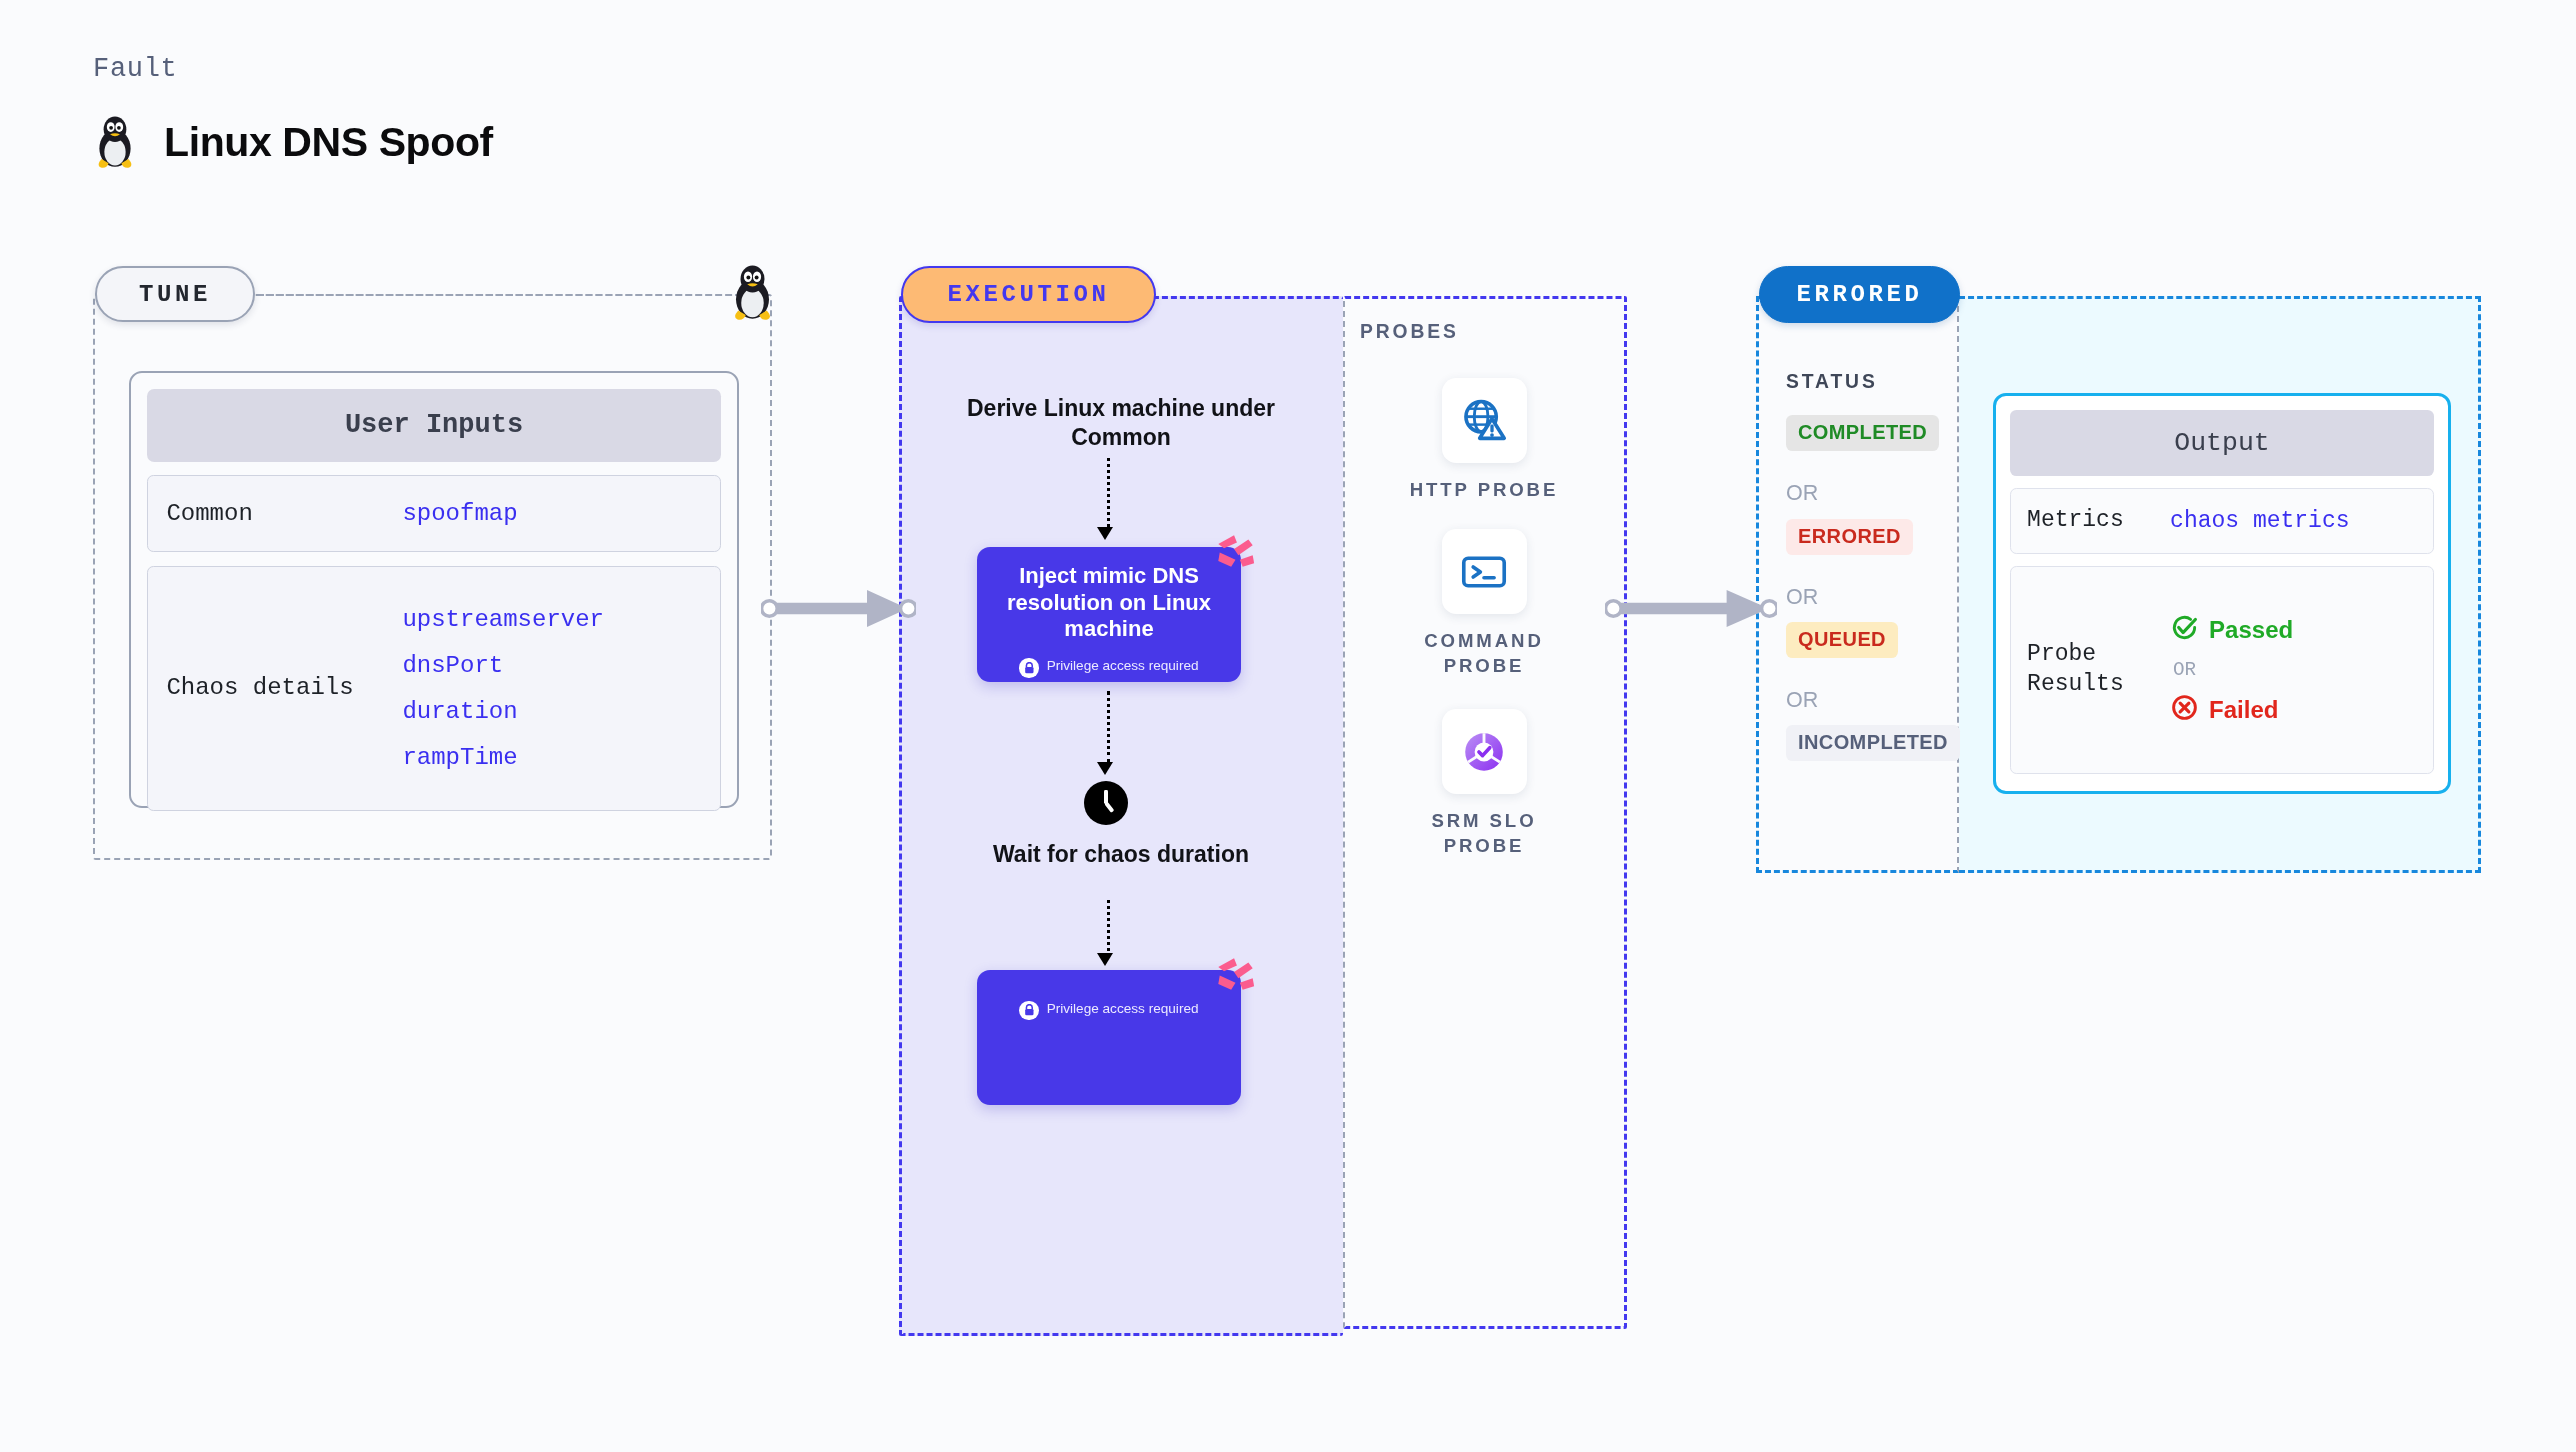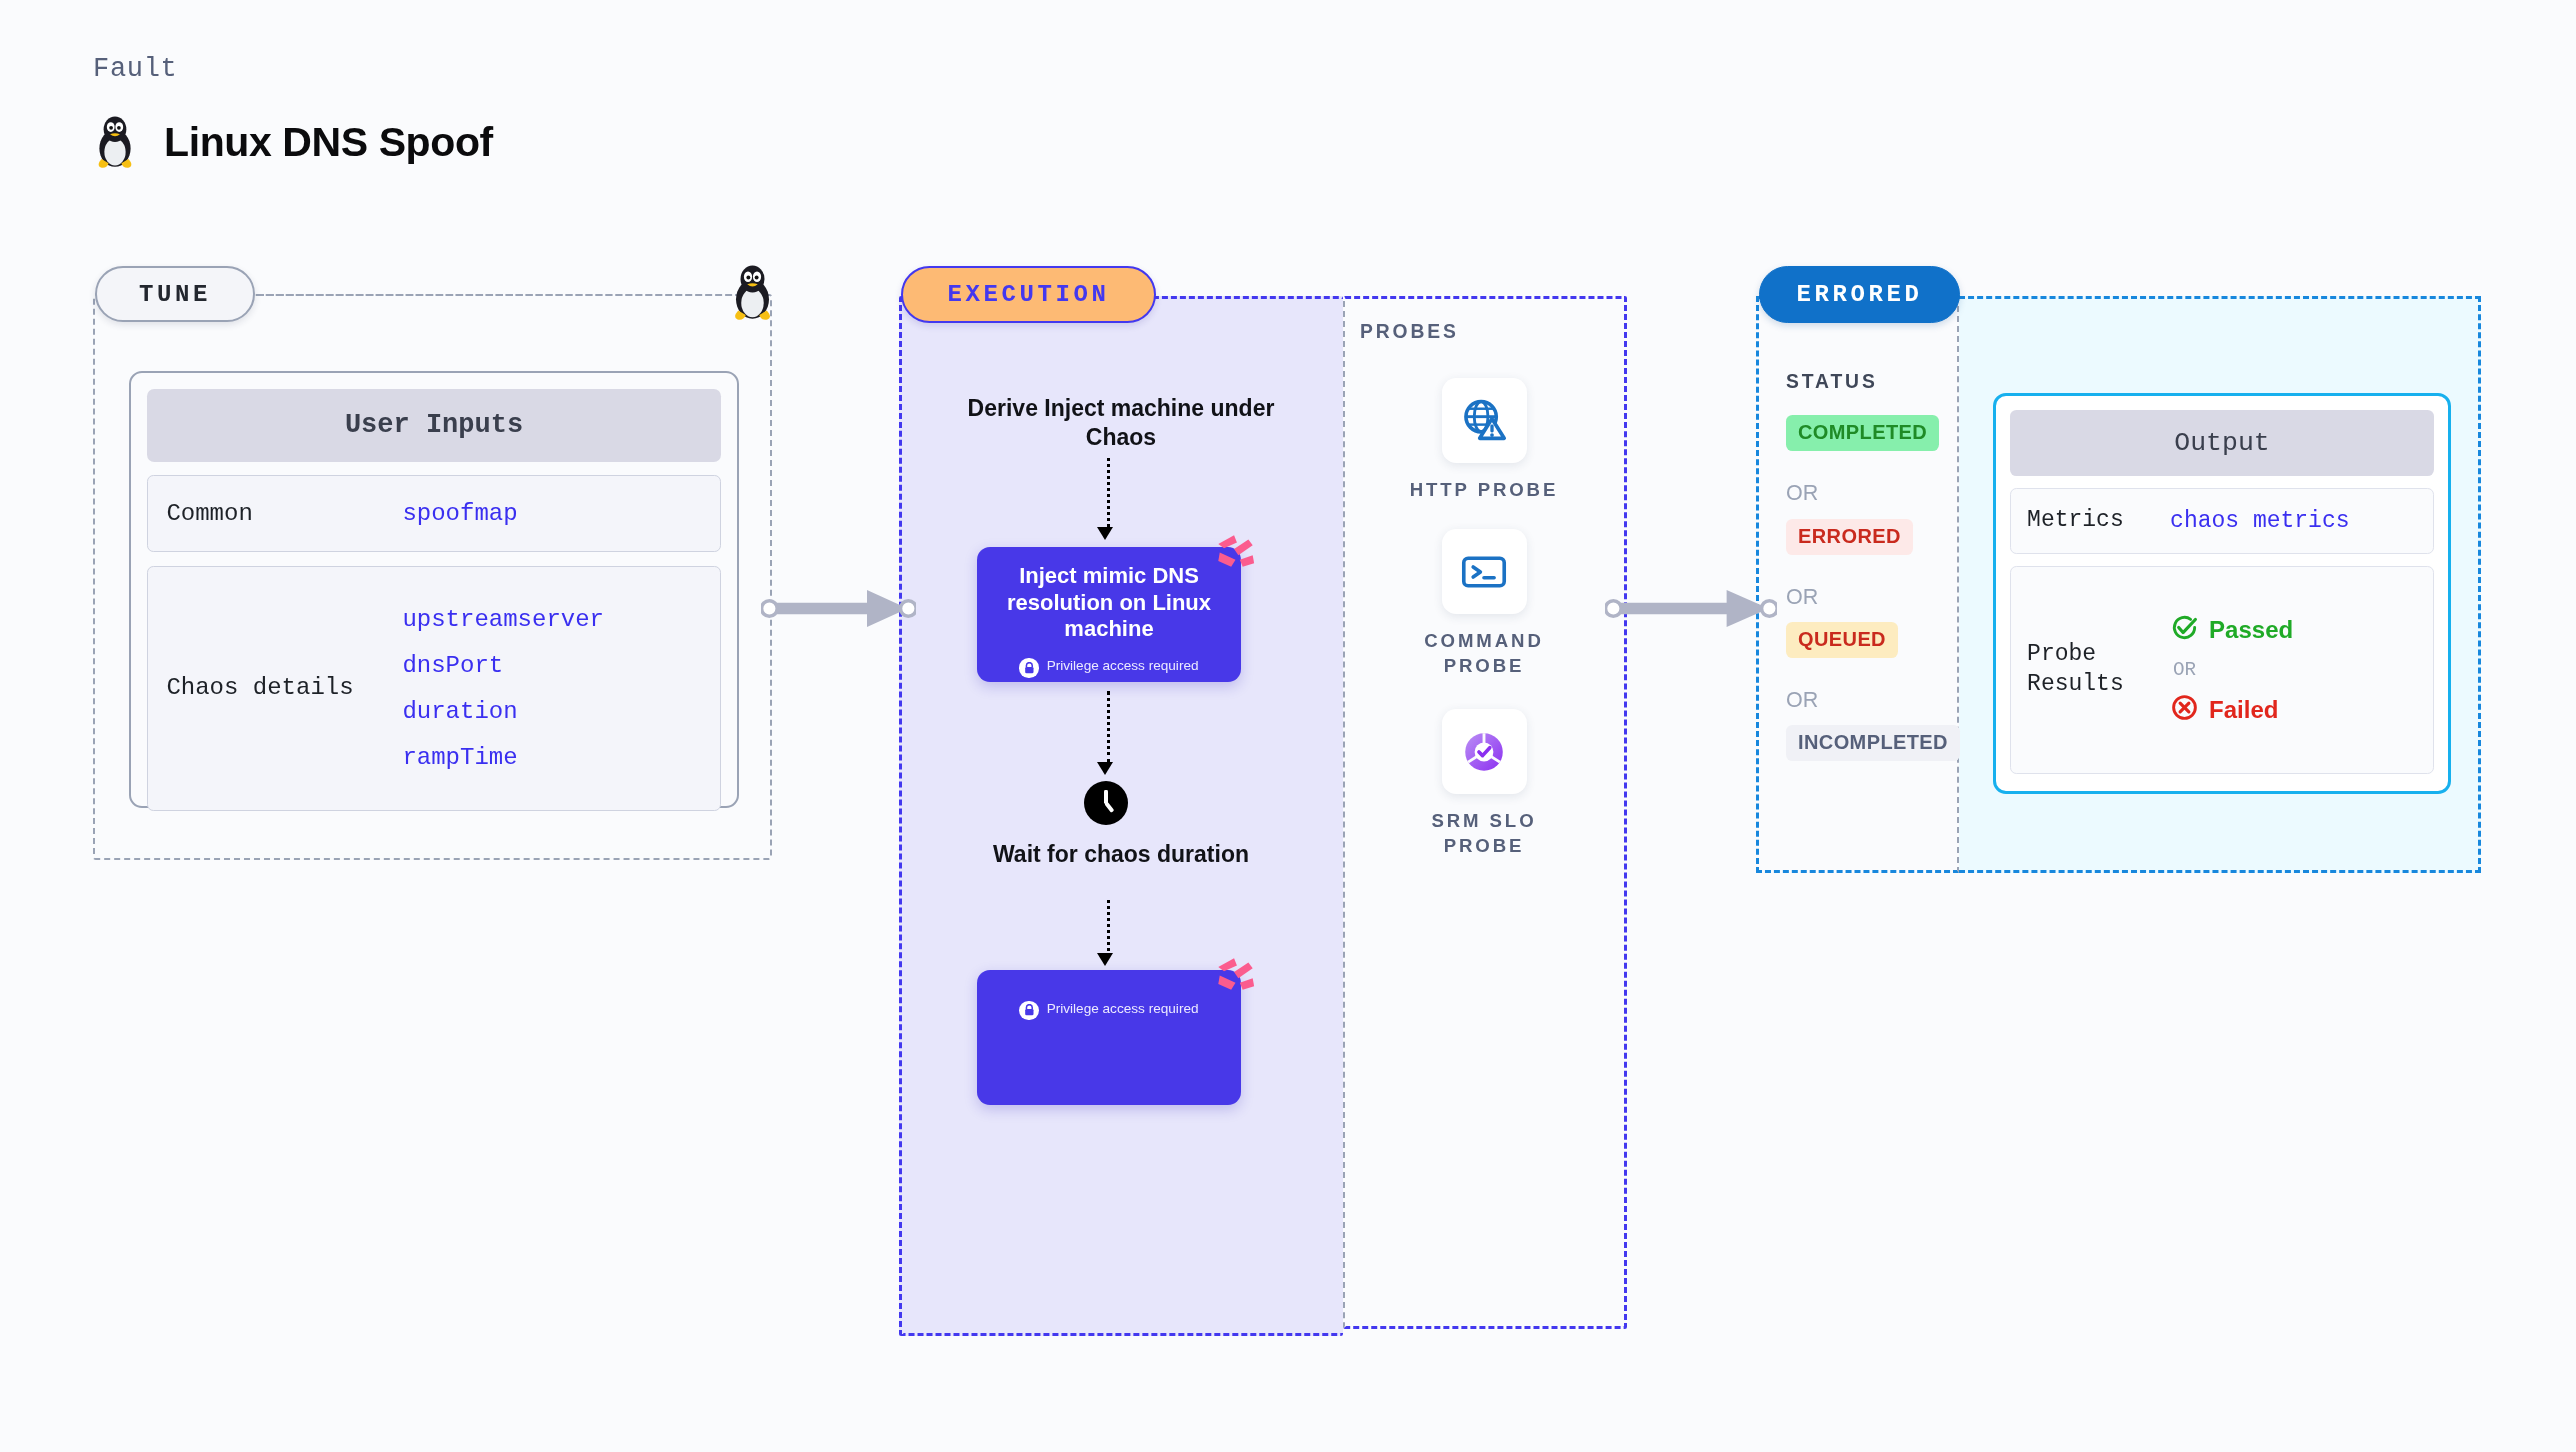--- a/index.html
+++ b/index.html
@@ -176,21 +176,21 @@
   }
   .badge {
     position: absolute; display: inline-flex; align-items: center;
     border-radius: 6.4px; padding: 6.4px 12px;
     font-size: 20px; font-weight: 700; letter-spacing: 0.4px; white-space: nowrap;
   }
   .or-text {
     position: absolute; font-size: 21.5px; color: #9aa3b5;
     font-family: "Liberation Sans", sans-serif;
   }
-  .b-completed { left: 1786px; top: 415px; background: #86efac; color: #1f8b26; }
+  .b-completed { left: 1786px; top: 415px; background: #e5e5e5; color: #1f8b26; }
   .or-1        { left: 1786px; top: 481px; }
   .b-errored   { left: 1786px; top: 519px; background: #fde9e8; color: #c92a1e; }
   .or-2        { left: 1786px; top: 585px; }
   .b-queued    { left: 1786px; top: 622px; background: #fdecc0; color: #c92a1e; }
   .or-3        { left: 1786px; top: 688px; }
   .b-incomp    { left: 1786px; top: 725px; background: #f0f1f6; color: #56607a; }
 
   
   .output-card {
     position: absolute; left: 1993px; top: 393px; width: 458px; height: 401px;
@@ -305,21 +305,21 @@
 
   <div class="conn conn-1">
     <svg width="155" height="57" viewBox="0 0 216 80">
       <line x1="14" y1="40" x2="150" y2="40" stroke="#b0b4c6" stroke-width="16"></line>
       <polygon points="148,14 205,40 148,66" fill="#b0b4c6"></polygon>
       <circle cx="11" cy="40" r="11" fill="#fff" stroke="#b0b4c6" stroke-width="5"></circle>
       <circle cx="206" cy="40" r="11" fill="#fff" stroke="#b0b4c6" stroke-width="5"></circle>
     </svg>
   </div>
 
-  <div class="exec-step-text step-derive">Derive Inject machine under Chaos</div>
+  <div class="exec-step-text step-derive">Derive Linux machine under Common</div>
 
   <div class="v-dots" style="left:1107px; top:458px; height:69px;"></div>
   <div class="arrow-head" style="left:1097px; top:527px;"></div>
 
   <div class="purple-card card-inject">
     <span class="harness-mark">
       <svg width="43" height="43" viewBox="0 0 60 60">
         <path d="M6 18 L28 6 L32 16 L14 24 Z" fill="#fb5c8e"></path>
         <path d="M54 20 L34 34 L28 25 L48 12 Z" fill="#fb5c8e"></path>
         <path d="M8 30 L30 40 L24 50 L6 42 Z" fill="#fb5c8e"></path>

